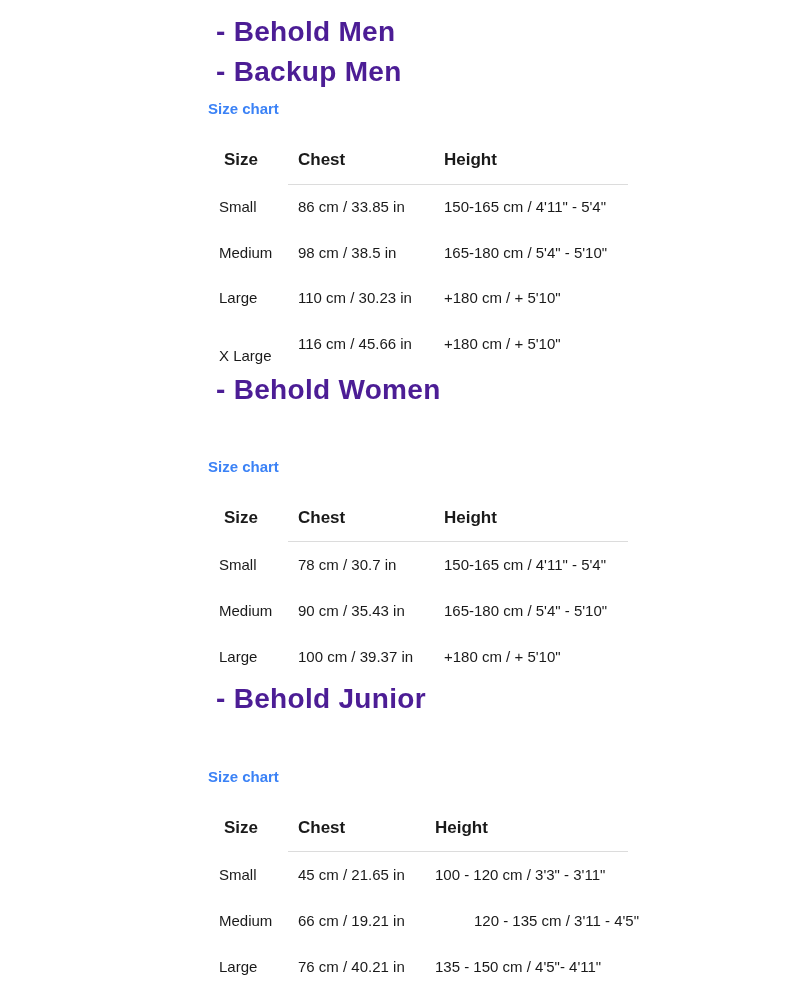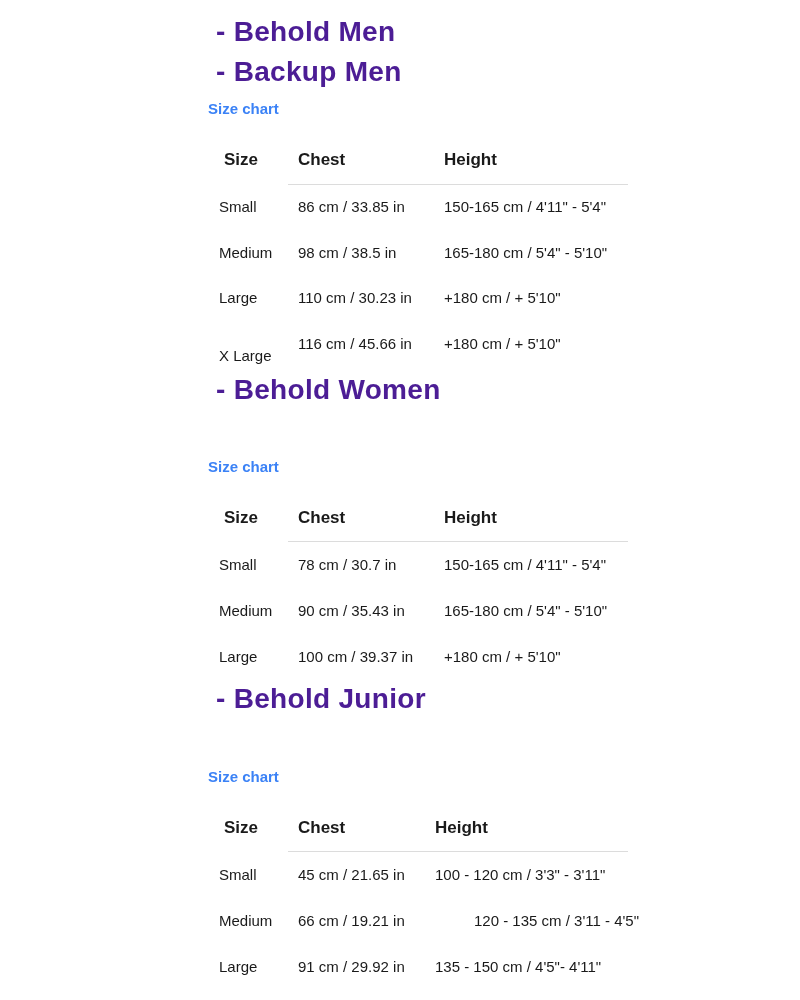--- a/index.html
+++ b/index.html
@@ -158,17 +158,17 @@
       <span class="cell" style="left:90px;">45 cm / 21.65 in</span>
       <span class="cell" style="left:227px;">100 - 120 cm / 3'3" - 3'11"</span>
     </div>
     <div class="row" style="top:94px;">
       <span class="cell" style="left:11px;">Medium</span>
       <span class="cell" style="left:90px;">66 cm / 19.21 in</span>
       <span class="cell" style="left:238px;margin-left:28px;">120 - 135 cm / 3'11 - 4'5"</span>
     </div>
     <div class="row" style="top:140px;">
       <span class="cell" style="left:11px;">Large</span>
-      <span class="cell" style="left:90px;">91 cm / 29.92 in</span>
+      <span class="cell" style="left:90px;">76 cm / 40.21 in</span>
       <span class="cell" style="left:227px;">135 - 150 cm / 4'5"- 4'11"</span>
     </div>
   </div>
 </div>
 
 </body></html>

